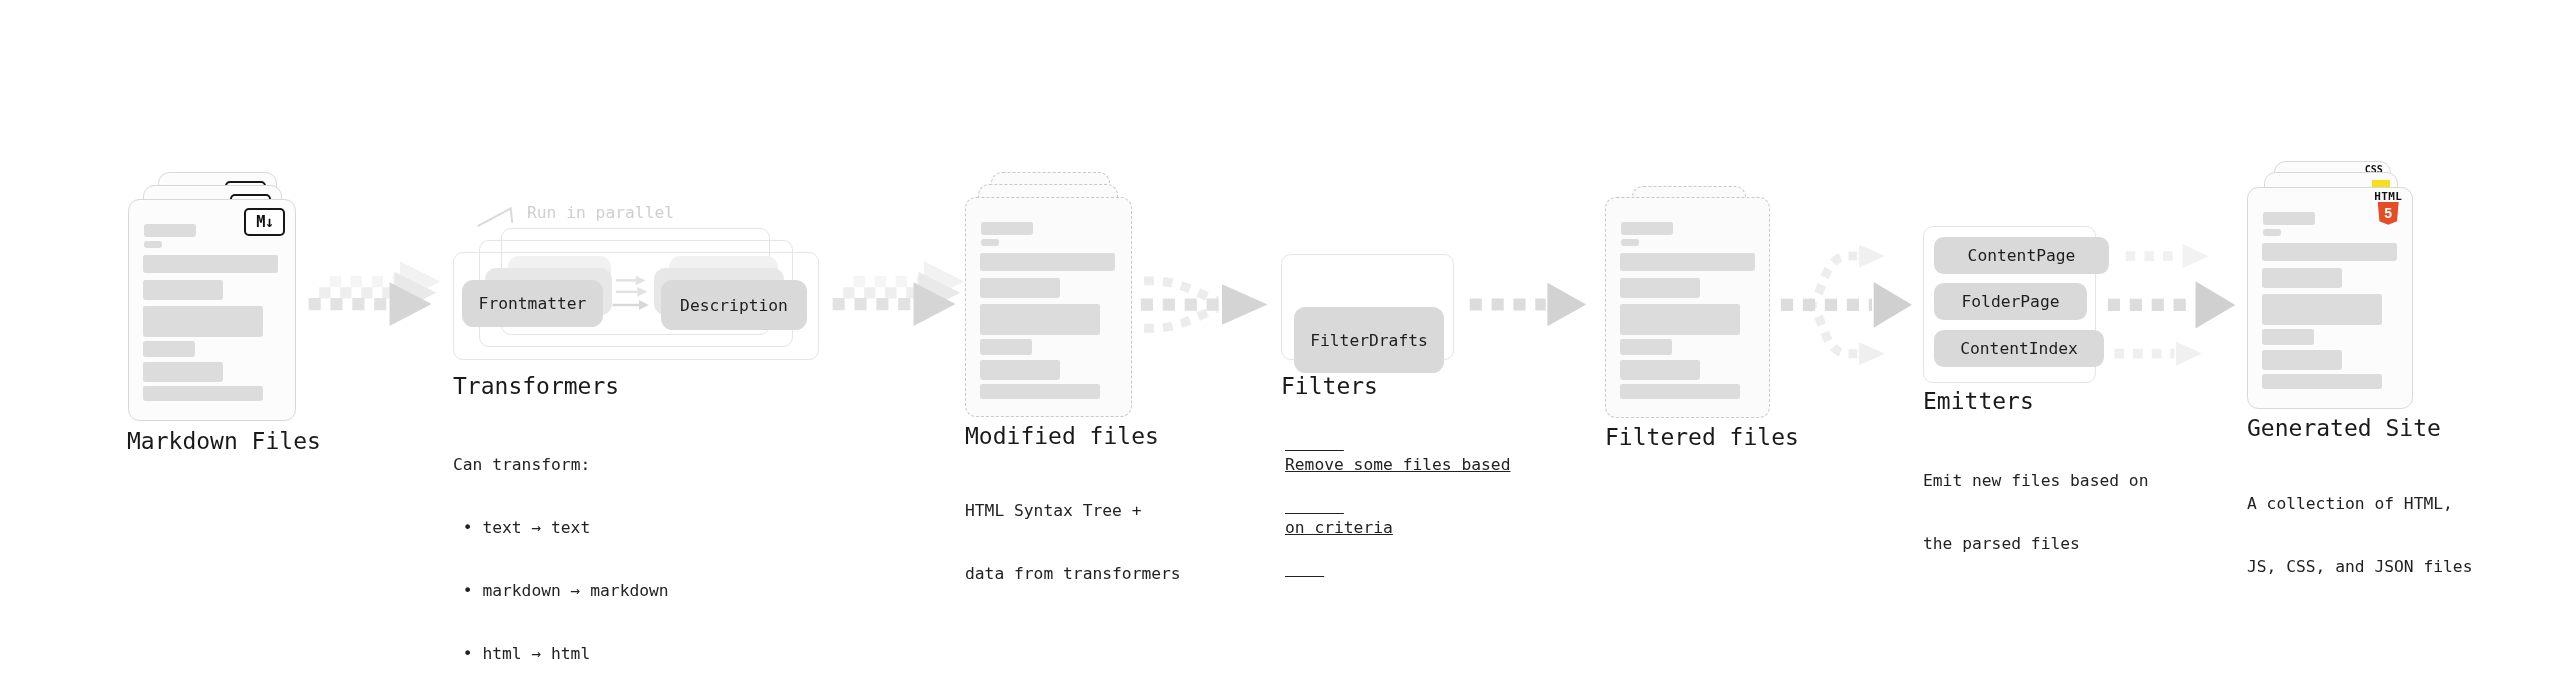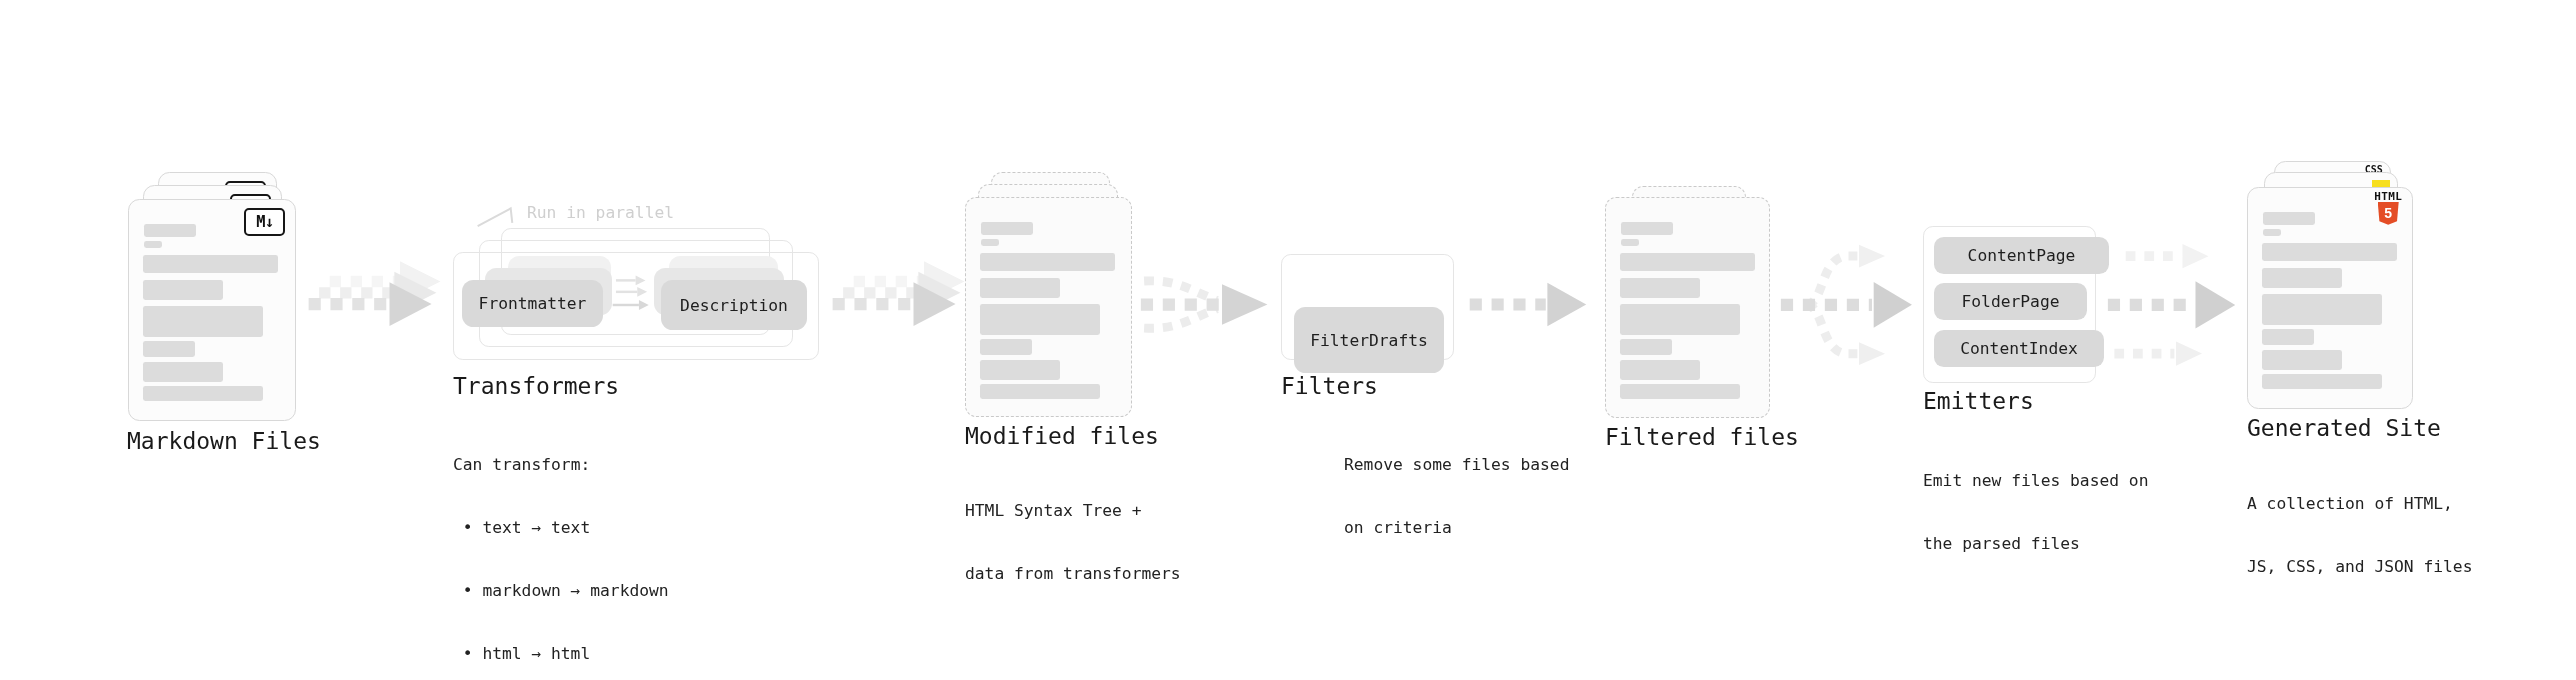--- a/index.html
+++ b/index.html
@@ -184,21 +184,21 @@
     <div class="desc" style="left:965px;top:458px;">
       <div>HTML Syntax Tree +</div>
       <div>data from transformers</div>
     </div>
   </div>
 
   <div>
     <div class="frame" style="left:1281px;top:254px;width:173px;height:106px;"></div>
     <div class="pill" style="left:1294px;top:279px;width:150px;height:66px;margin-top:28px;">FilterDrafts</div>
     <div class="title" style="left:1281px;top:373px;">Filters</div>
-    <div class="desc" style="left:1344px;top:412px;">
+    <div class="desc" style="left:1285px;top:412px;text-decoration:underline;">
       <div>Remove some files based</div>
       <div>on criteria</div>
     </div>
   </div>
 
   <div>
     <div class="doc dashed" style="left:1632px;top:186px;width:114px;height:57px;"></div>
     <div class="doc dashed" style="left:1605px;top:197px;width:165px;height:221px;">
       <div class="doc-bars">
           <div class="bar" style="left: 15.4px; top: 24.4px; width: 52px; height: 12.2px;"></div>

